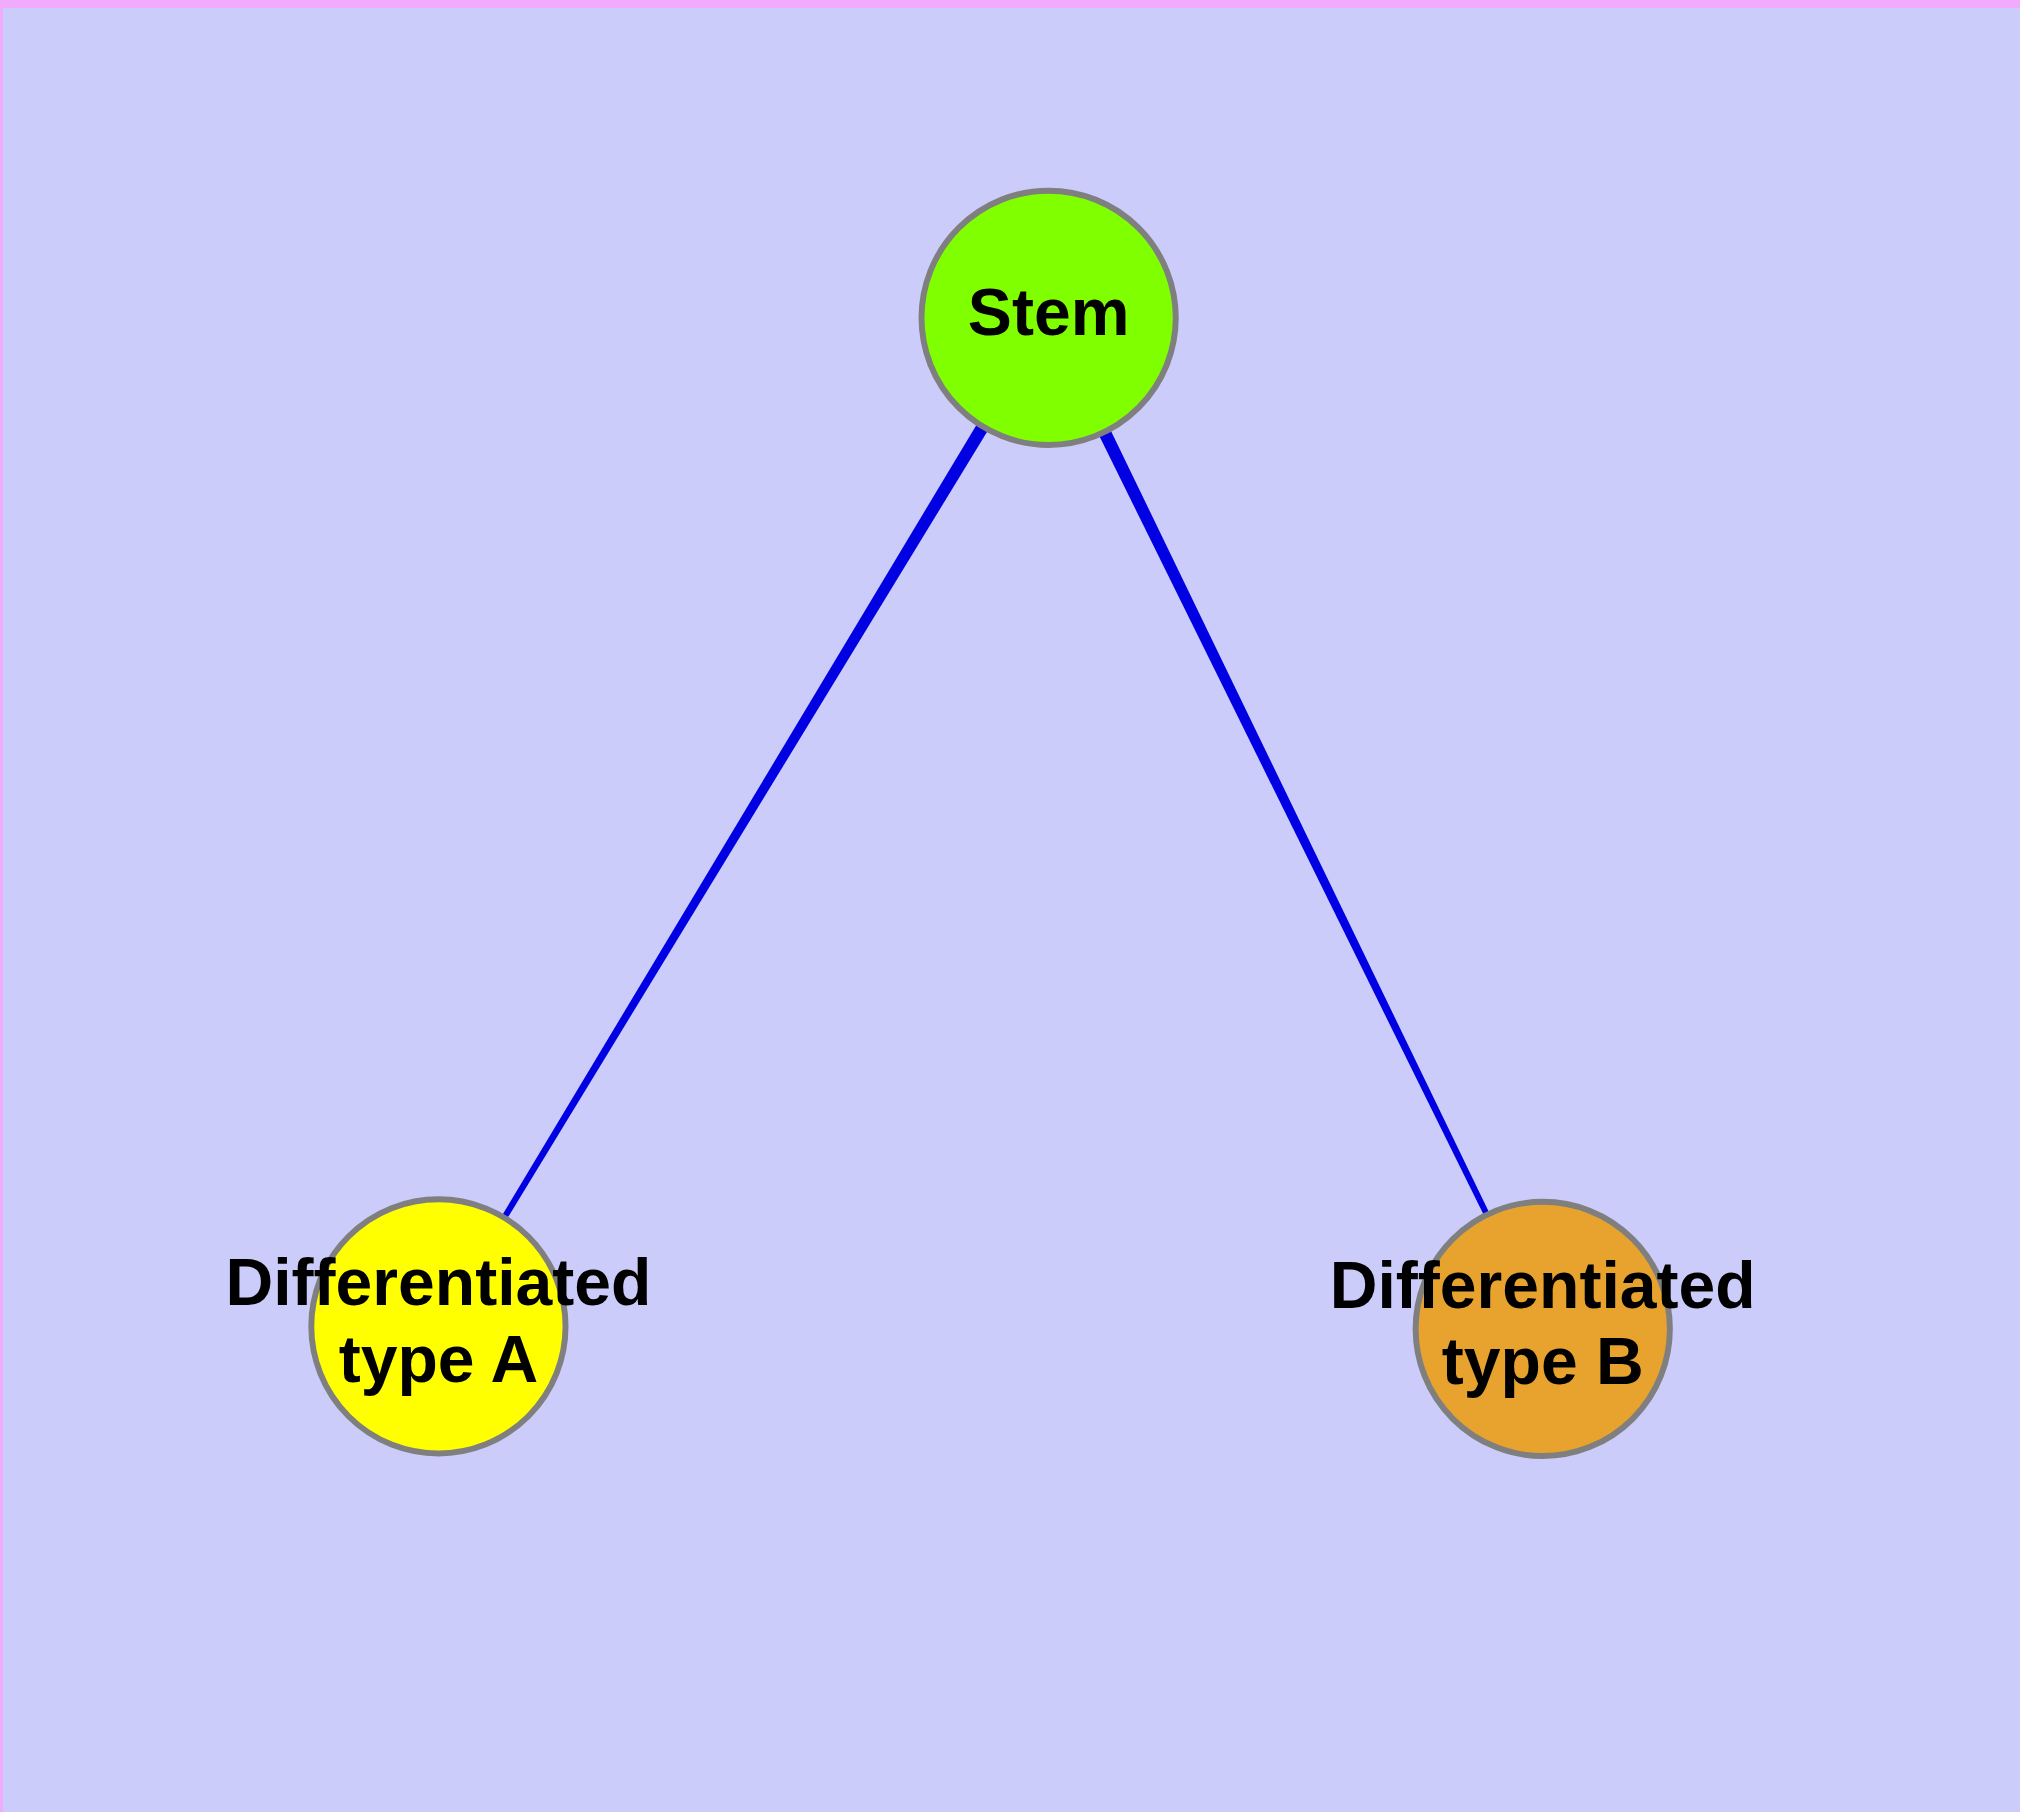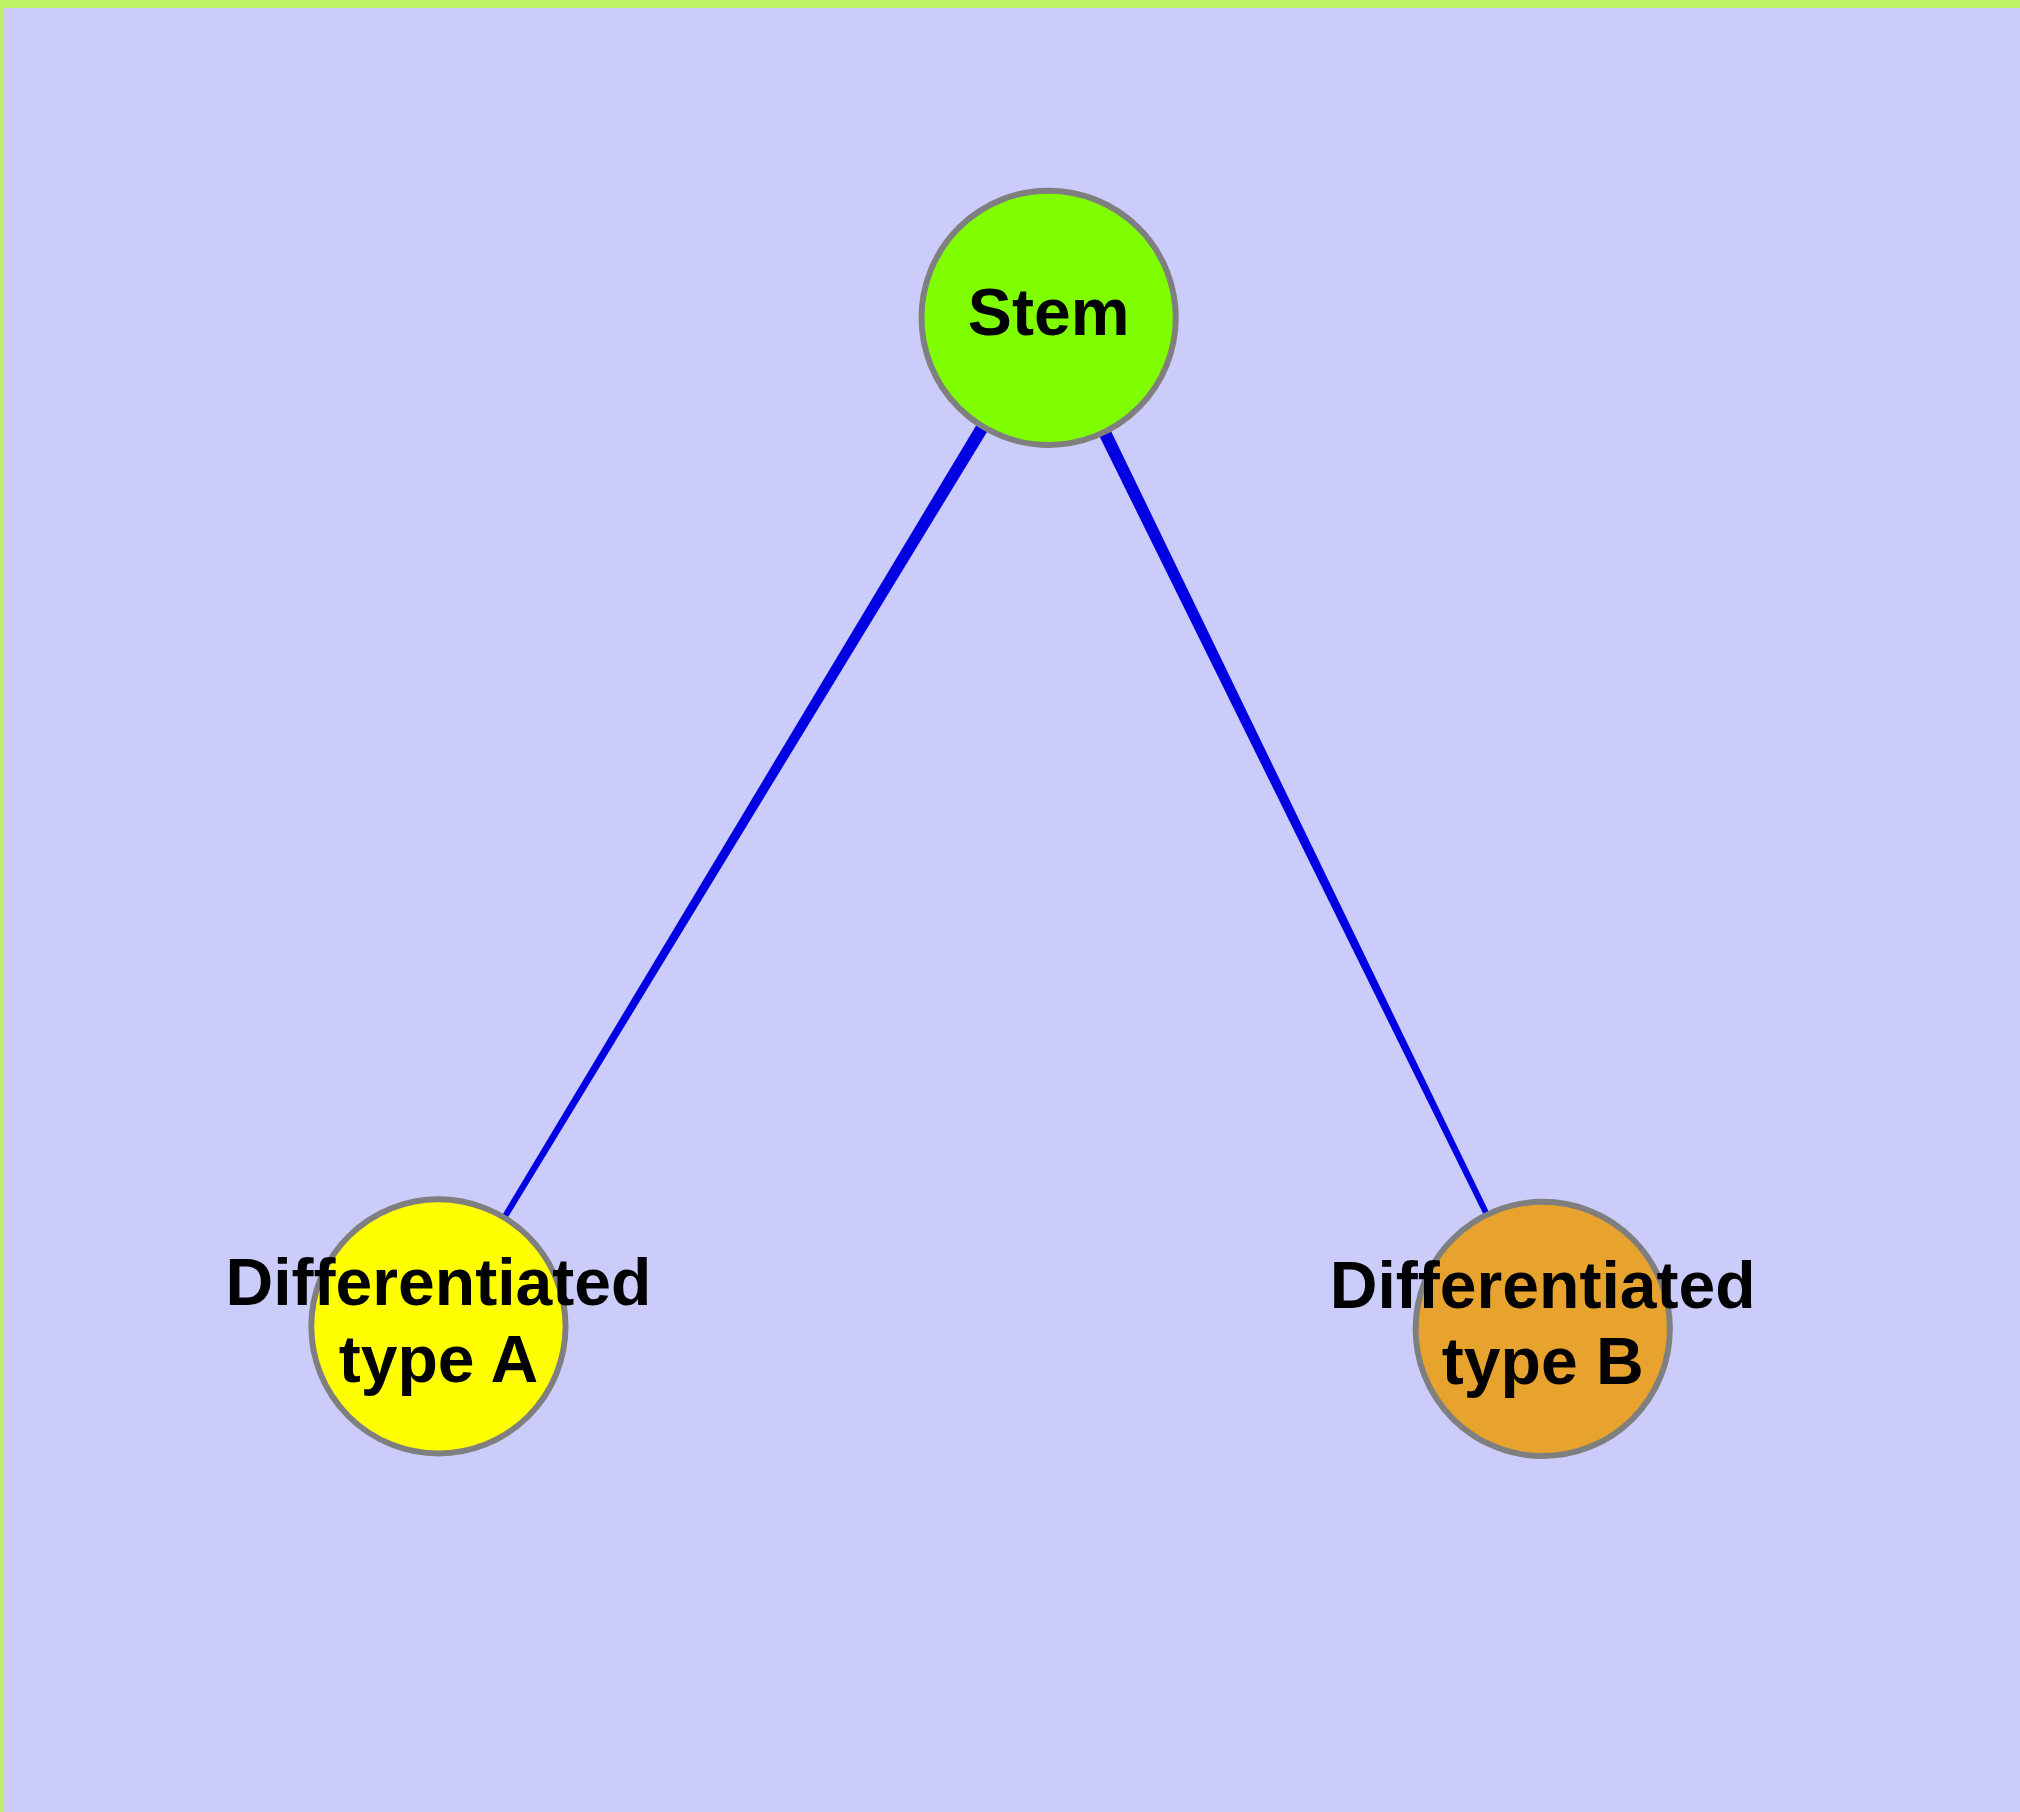--- a/index.html
+++ b/index.html
@@ -36,21 +36,21 @@
     font-weight: bold;
     fill: #000000;
     text-anchor: middle;
     dominant-baseline: middle;
     paint-order: normal;
   }
 </style>
 </head>
 <body>
 
-<div id="canvas" style="width: 2021px; height: 1812px; background: #bef264;">
+<div id="canvas" style="width: 2021px; height: 1812px; background: #f0abfc;">
   <div id="plot-area" style="background: rgb(204, 204, 250); width: 2017px; height: 1804px;"></div>
 
   <svg id="graph-svg" viewBox="0 0 2384 2138" style="width: 2021px; height: 1812px;">
 
     <g>
       <polygon id="edge-0" points="1155.00,496.03 589.58,1438.27 595.57,1441.90 1167.84,503.80" fill="#0000e3"></polygon>
       <polygon id="edge-1" points="1294.36,509.47 1752.75,1438.36 1759.04,1435.29 1307.84,502.88" fill="#0000e3"></polygon>
     </g>
 
     <g>

